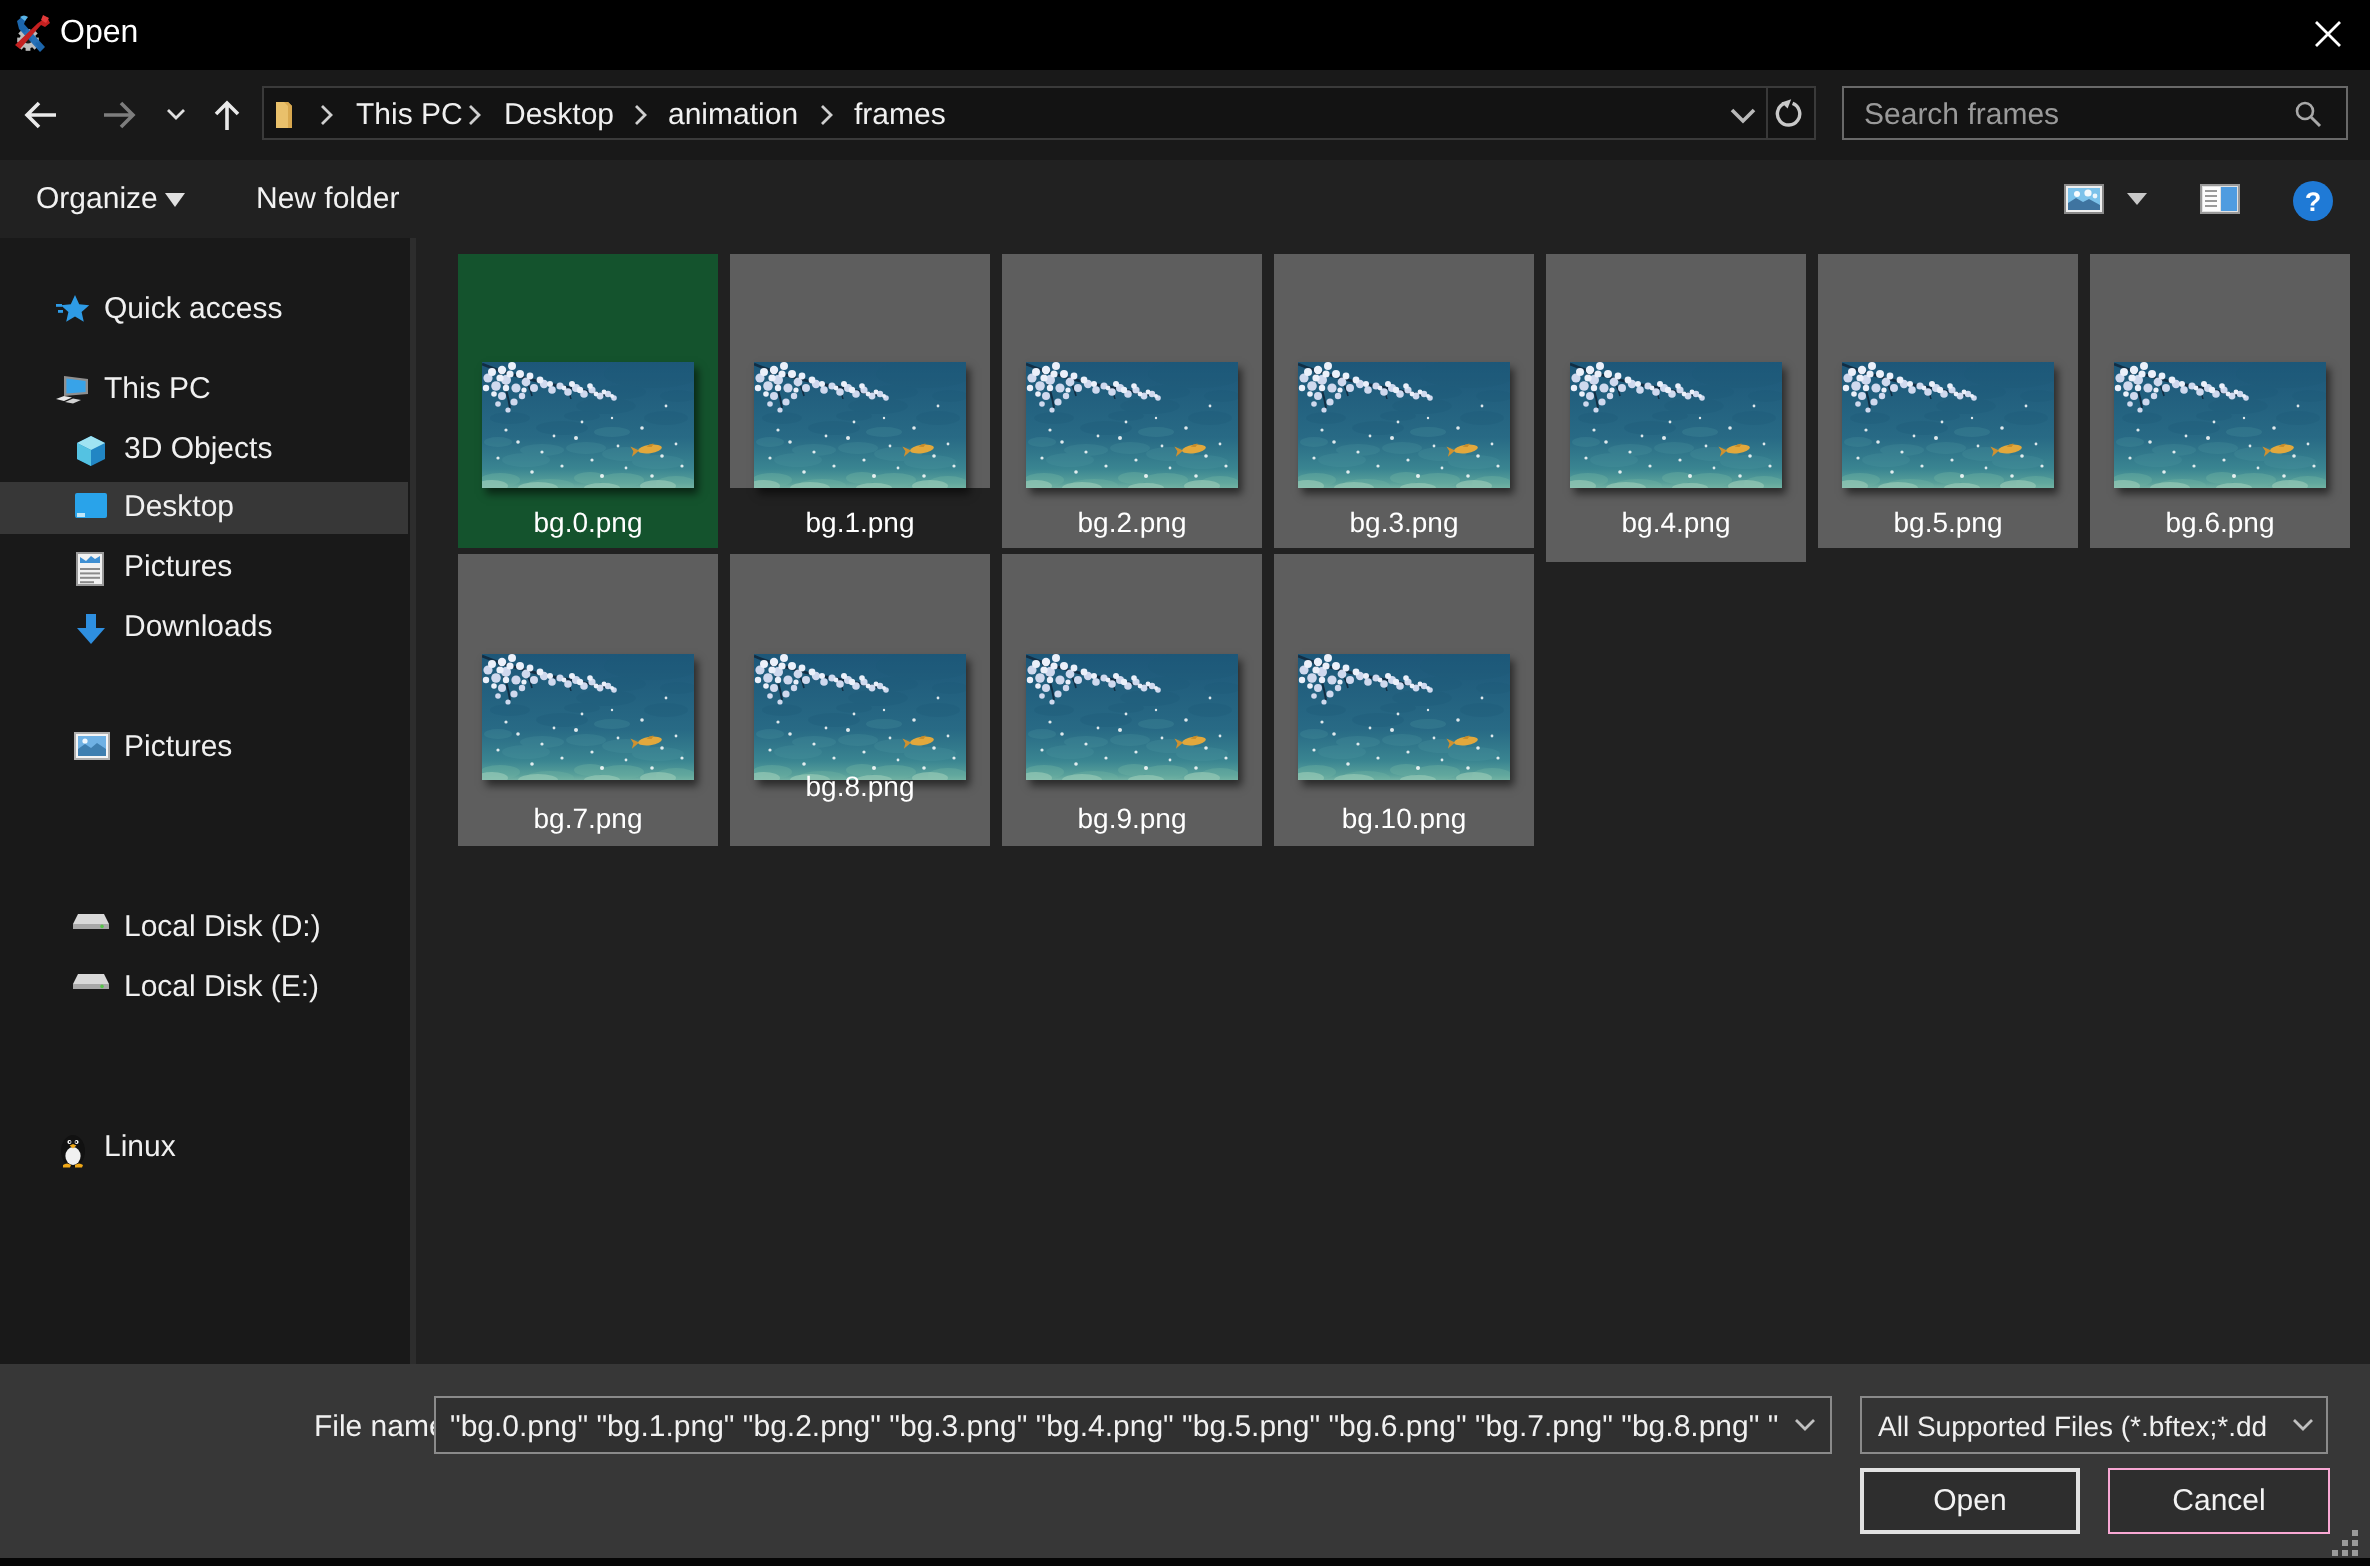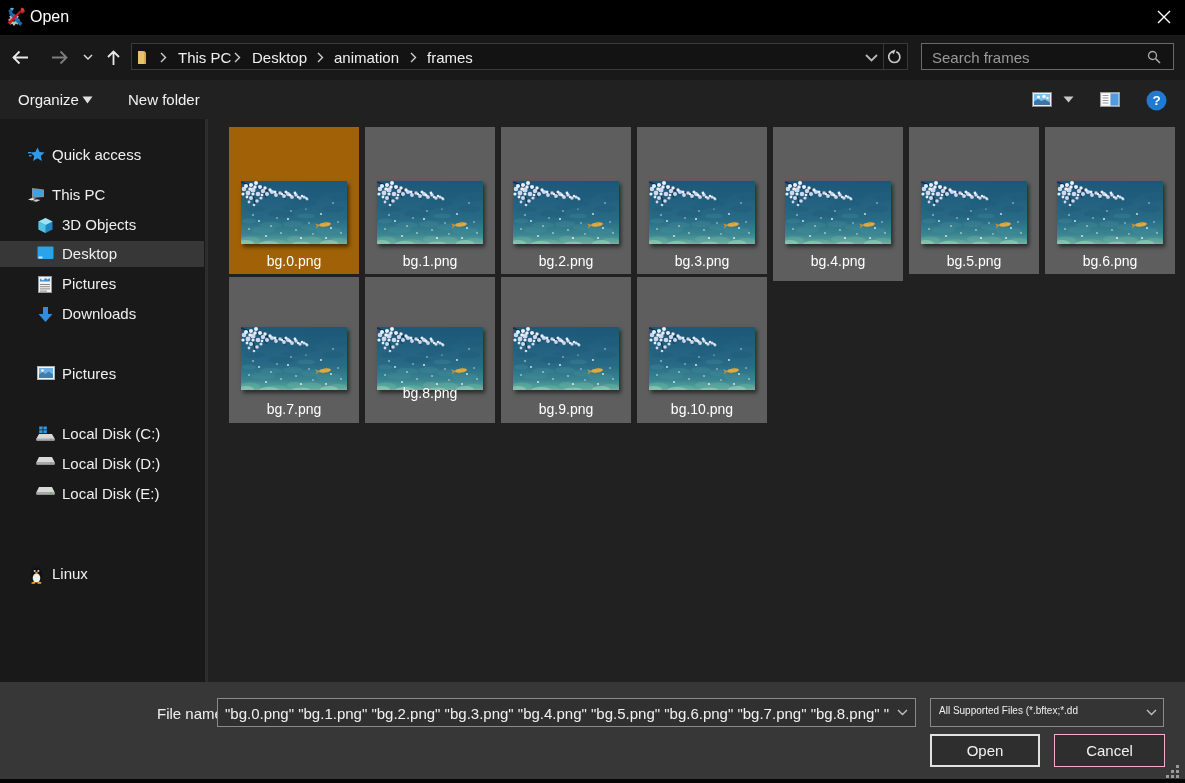--- a/index.html
+++ b/index.html
@@ -13,21 +13,21 @@
 #content { left:0; top:119px; width:1185px; height:563px; background:#212121; }
 #sidebar { left:0; top:0; width:205px; height:563px; background:#191919; }
 #sidestrip { left:205px; top:0; width:3px; height:563px; background:#2d2d2d; }
 #bottombar { left:0; top:682px; width:1185px; height:97px; background:#373737; }
 #bottomedge { left:0; top:779px; width:1185px; height:4px; background:#050505; }
 .srow { left:0; width:204px; height:26px; color:#f0f0f0; font-size:15px; line-height:26px; }
 .srow .ic { position:absolute; top:5px; }
 .srow .lb { position:absolute; top:0; }
 .sel { background:#373737; }
 .tile { position:absolute; width:130px; background:#5e5e5e; }
-.tile.on { background:#a16207; }
+.tile.on { background:#14532d; }
 .thumb { position:absolute; left:12px; width:106px; height:63px; box-shadow:2px 3px 4px rgba(0,0,0,.55); }
 .tlabel { position:absolute; left:0; width:100%; text-align:center; color:#fff; font-size:14px; }
 .bcitem { position:absolute; top:49px; color:#f0f0f0; font-size:15px; }
 .btn { position:absolute; top:734px; height:33px; background:#2e2e2e; color:#f2f2f2; font-size:15px; text-align:center; line-height:30px; }
 </style>
 </head>
 <body>
 
 <svg width="0" height="0" style="position:absolute">
 <defs>
@@ -332,34 +332,20 @@
     <svg class="ic" style="left:37px" width="18" height="14" viewBox="0 0 18 14">
       <rect x="0.5" y="0.5" width="17" height="13" fill="#f5f5f5" stroke="#b0b0b0"></rect>
       <rect x="2" y="2" width="14" height="10" fill="#6fb1e4"></rect>
       <path d="M2,8.5 l3.5,-2.5 3,2 3,-2.5 4.5,3 v3.5 h-14 z" fill="#3f7fb0"></path>
       <circle cx="5.5" cy="4.5" r="1.3" fill="#fff" opacity="0.9"></circle>
     </svg>
     <div class="lb" style="left:62px">Pictures</div>
   </div>
 
 
-  <div class="srow abs" style="top:302px">
-    <svg class="ic" style="left:36px" width="19" height="17" viewBox="0 0 19 17">
-      <path d="M3,8 h13 l2.5,4.5 v2 h-18 v-2 Z" fill="#d9d9d9"></path>
-      <path d="M0.5,12.5 h18 v2 h-18 z" fill="#a8a8a8"></path>
-      <circle cx="15" cy="13.5" r="0.9" fill="#57c54a"></circle>
-      <g fill="#2e9be6">
-        <rect x="3.2" y="0.5" width="3.4" height="3"></rect>
-          <rect x="7.4" y="0.5" width="3.4" height="3"></rect>
-        <rect x="3.2" y="4.2" width="3.4" height="3"></rect>
-          <rect x="7.4" y="4.2" width="3.4" height="3"></rect>
-      </g>
-    </svg>
-    <div class="lb" style="left:62px">Local Disk (C:)</div>
-  </div>
 
   <div class="srow abs" style="top:332px">
     <svg class="ic" style="left:36px" width="19" height="12" viewBox="0 0 19 12">
       <path d="M3,1 h13 l2.5,5 v2.5 h-18 v-2.5 Z" fill="#d9d9d9"></path>
       <path d="M0.5,6 h18 v2.5 h-18 z" fill="#a8a8a8"></path>
       <circle cx="15" cy="7.2" r="0.9" fill="#57c54a"></circle>
     </svg>
     <div class="lb" style="left:62px">Local Disk (D:)</div>
   </div>
 
@@ -388,21 +374,21 @@
     <div class="lb" style="left:52px">Linux</div>
   </div>
 </div>
 <div id="grid" class="abs" style="left:0;top:0">
   <div class="tile on" style="left:229px;top:127px;height:147px">
     <svg class="thumb" style="top:54px" width="106" height="63">
         <use href="#thumb"></use>
       </svg>
     <div class="tlabel" style="top:126px">bg.0.png</div>
   </div>
-  <div class="tile" style="left:365px;top:127px;height:147px">
+  <div class="tile" style="left:365px;top:127px;height:117px">
     <svg class="thumb" style="top:54px" width="106" height="63">
         <use href="#thumb"></use>
       </svg>
     <div class="tlabel" style="top:126px">bg.1.png</div>
   </div>
   <div class="tile" style="left:501px;top:127px;height:147px">
     <svg class="thumb" style="top:54px" width="106" height="63">
         <use href="#thumb"></use>
       </svg>
     <div class="tlabel" style="top:126px">bg.2.png</div>
@@ -459,21 +445,21 @@
 
 <div id="bottombar" class="abs"></div>
 <div id="bbg">
   <div class="abs" style="left:116px;top:705px;width:111px;text-align:right;font-size:15px;color:#f0f0f0">File name:</div>
   <div class="abs" style="left:217px;top:698px;width:699px;height:29px;background:#303030;border:1px solid #8a8a8a"></div>
   <div class="abs" style="left:225px;top:705px;width:670px;overflow:hidden;white-space:nowrap;font-size:15px;color:#f0f0f0">"bg.0.png" "bg.1.png" "bg.2.png" "bg.3.png" "bg.4.png" "bg.5.png" "bg.6.png" "bg.7.png" "bg.8.png" "</div>
   <svg class="abs" style="left:897px;top:709px" width="11" height="7" viewBox="0 0 11 7">
     <path d="M1,1 L5.5,5.5 L10,1" stroke="#c0c0c0" stroke-width="1.4" fill="none"></path>
   </svg>
   <div class="abs" style="left:930px;top:698px;width:234px;height:29px;background:#343434;border:1px solid #8a8a8a"></div>
-  <div class="abs" style="left:939px;top:705px;width:200px;overflow:hidden;white-space:nowrap;font-size:10px;color:#f0f0f0">All Supported Files (*.bftex;*.dd</div>
+  <div class="abs" style="left:939px;top:705px;width:200px;overflow:hidden;white-space:nowrap;font-size:14px;color:#f0f0f0">All Supported Files (*.bftex;*.dd</div>
   <svg class="abs" style="left:1146px;top:709px" width="11" height="7" viewBox="0 0 11 7">
     <path d="M1,1 L5.5,5.5 L10,1" stroke="#c0c0c0" stroke-width="1.4" fill="none"></path>
   </svg>
   <div class="btn" style="left:930px;width:110px;border:2px solid #e2e2e2">Open</div>
   <div class="btn" style="left:1054px;width:111px;border:1px solid #f9a8d4;line-height:31px">Cancel</div>
   <svg class="abs" style="left:1166px;top:765px" width="14" height="14" viewBox="0 0 14 14">
     <g fill="#9a9a9a">
       <rect x="10" y="0" width="3" height="3"></rect>
       <rect x="5" y="5" width="3" height="3"></rect>
         <rect x="10" y="5" width="3" height="3"></rect>

